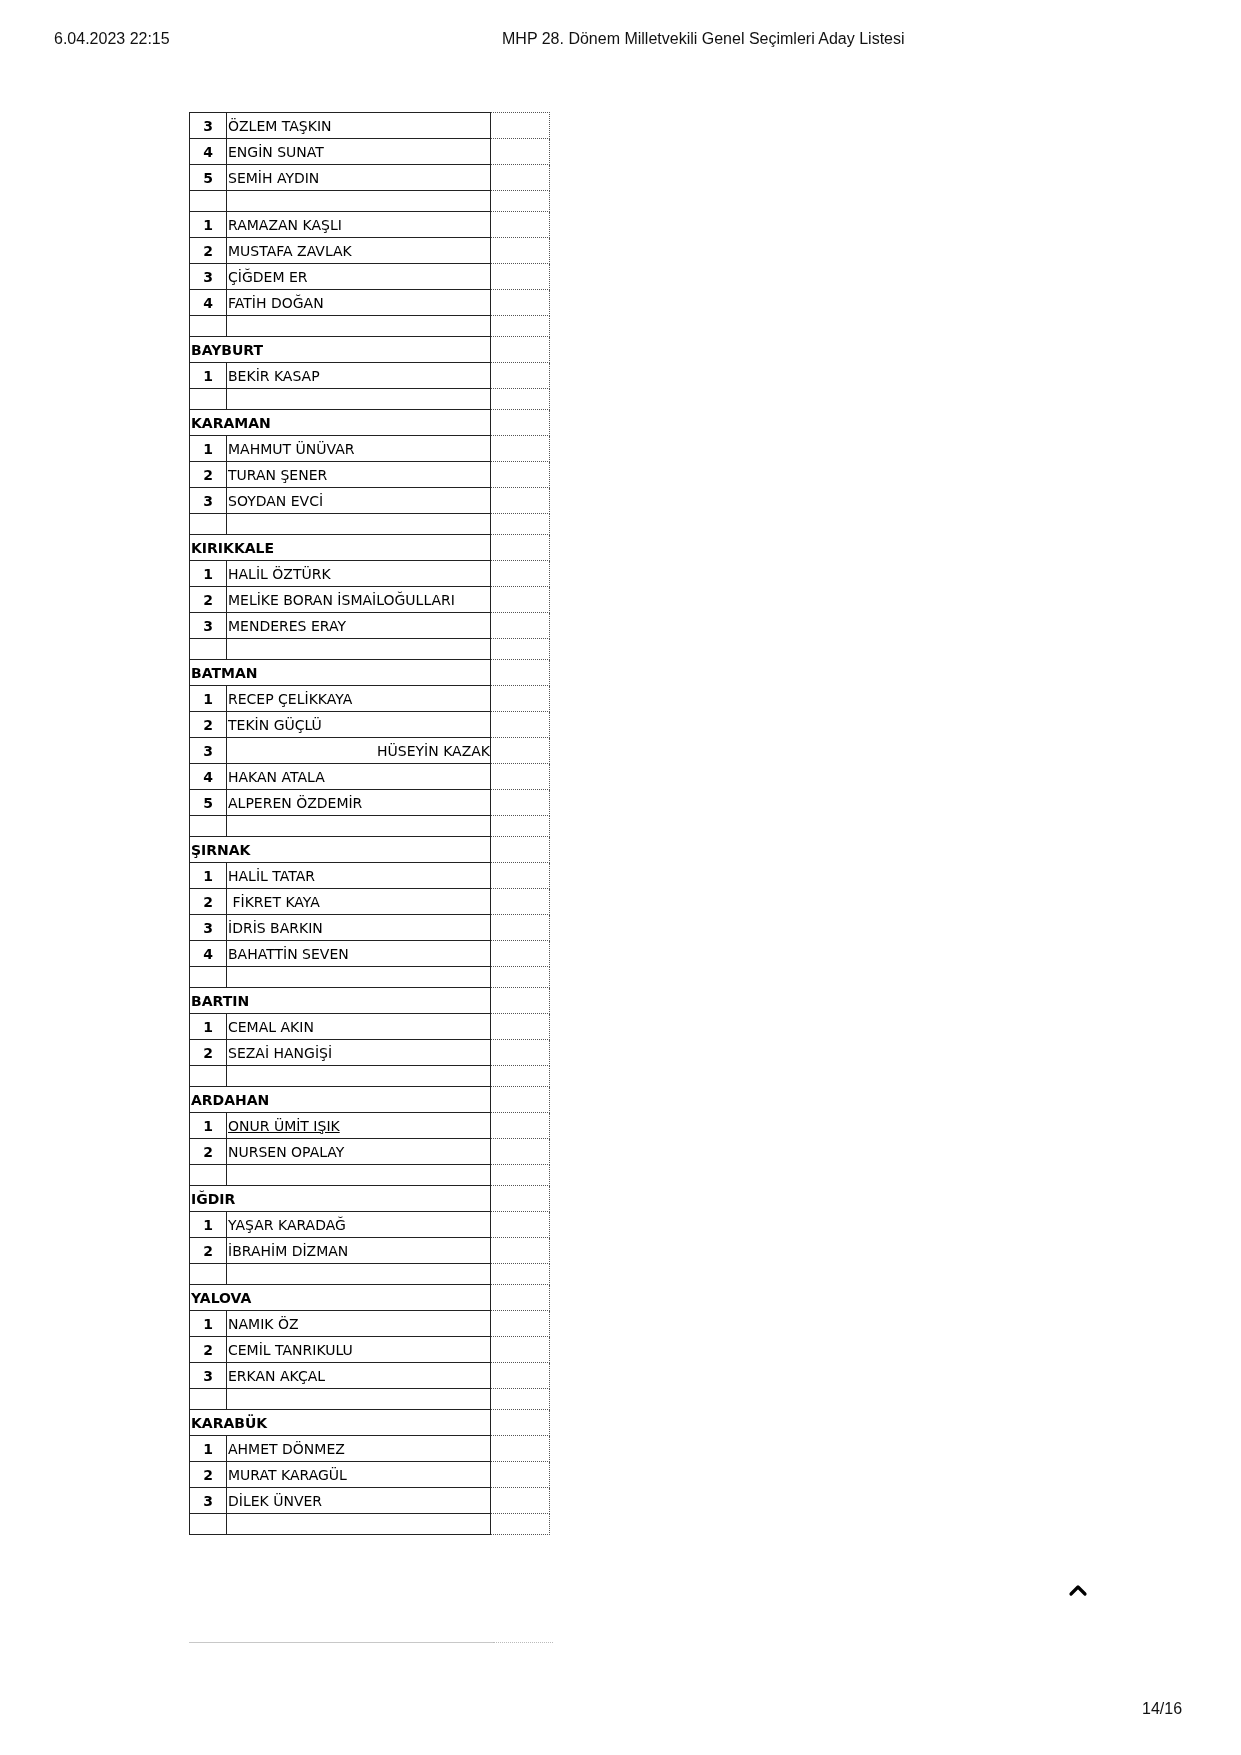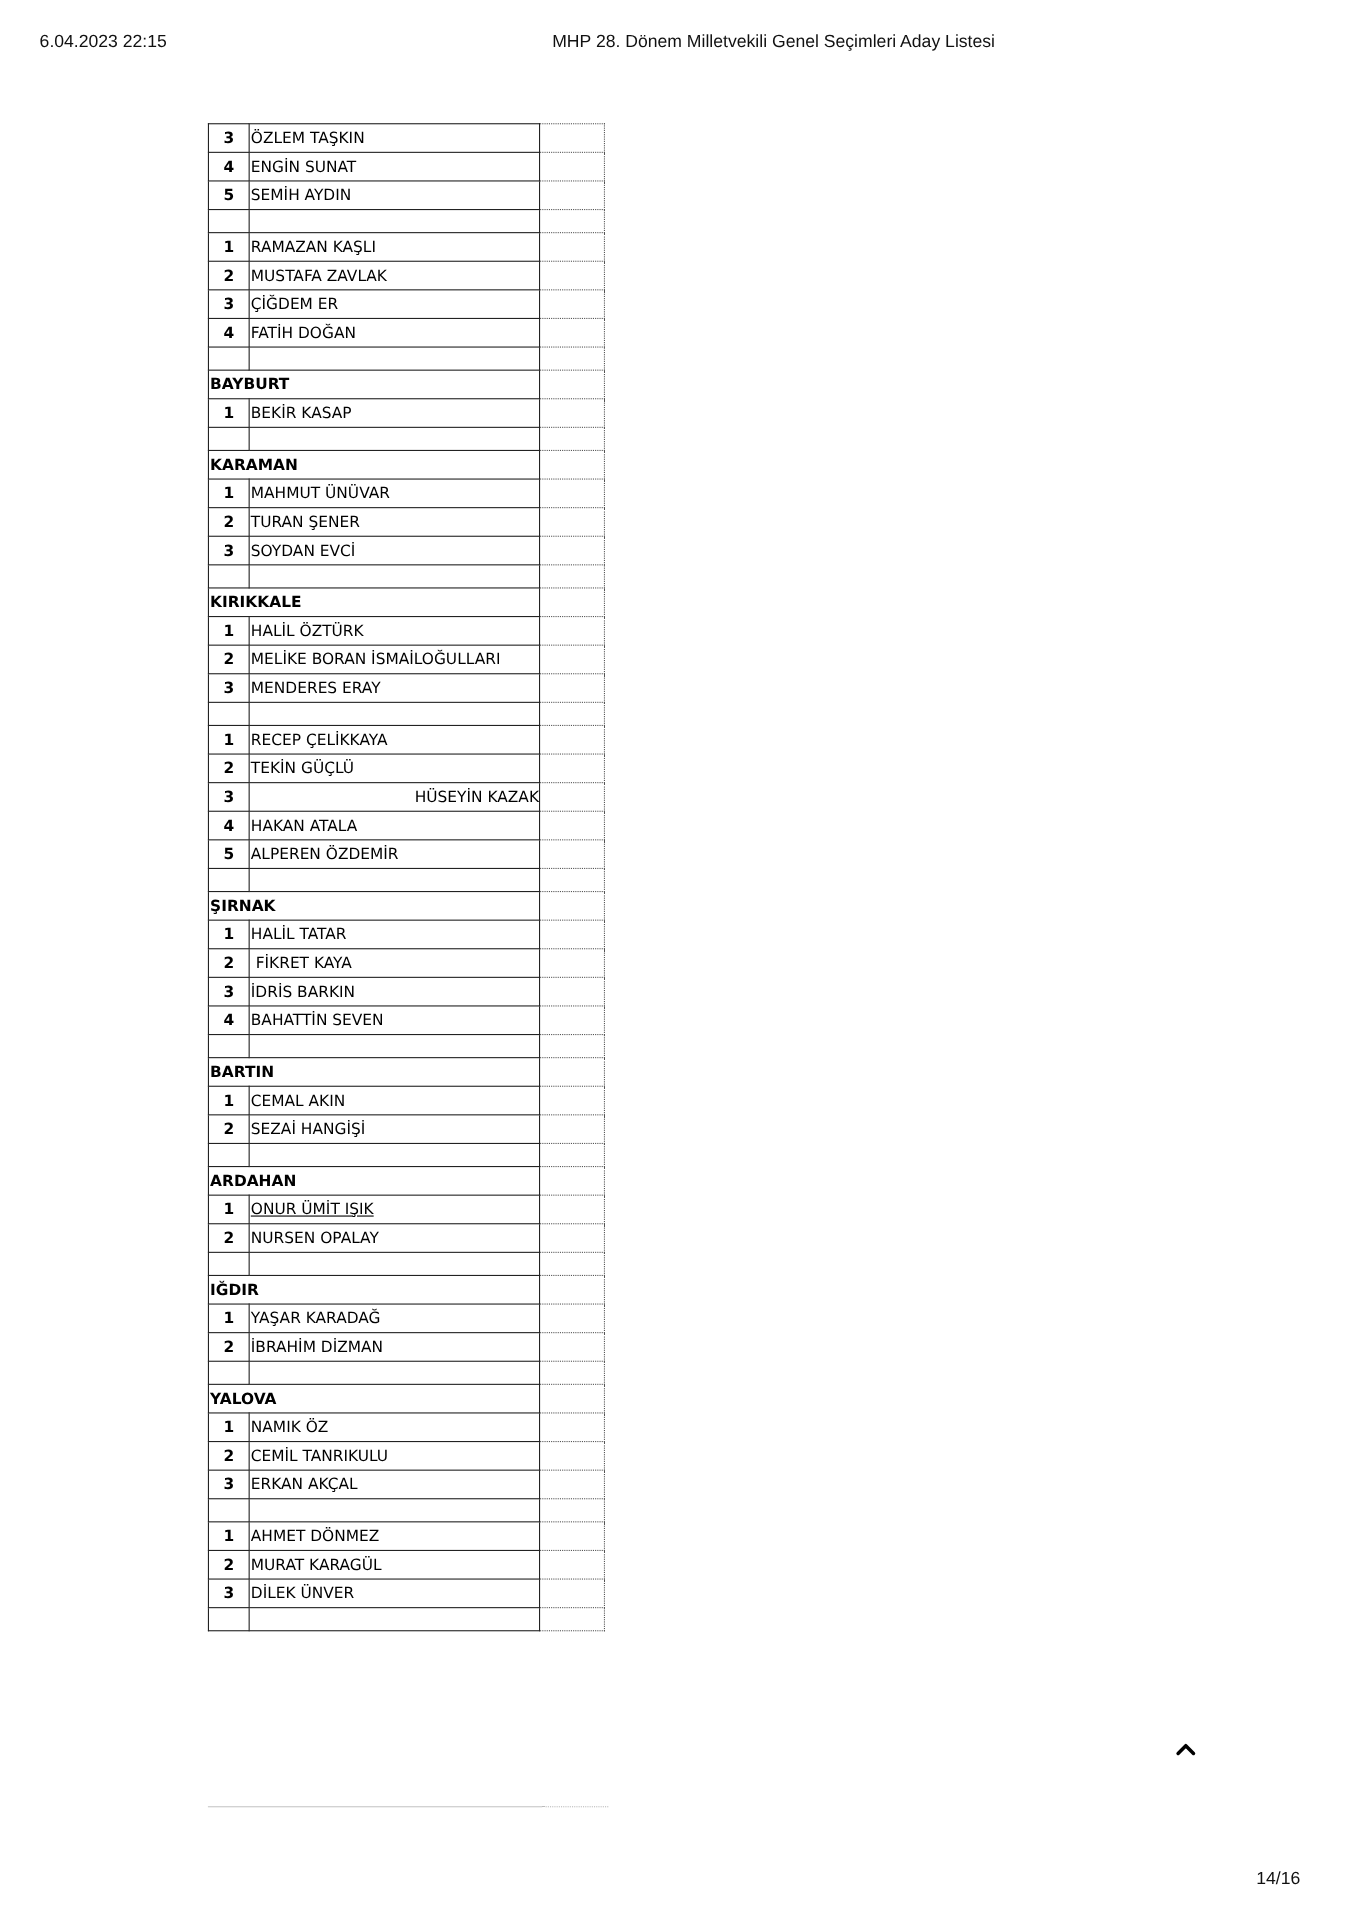--- a/index.html
+++ b/index.html
@@ -6,21 +6,21 @@
     body {
       width: 1241px; height: 1755px; position: relative; overflow: hidden;
       font-family: "Liberation Sans", sans-serif; color: #000;
     }
     .print-header, .print-footer {
       position: absolute; left: 0; width: 1241px; font-size: 16px;
       font-family: "Liberation Sans", sans-serif; color: #111;
     }
     .print-header { top: 30px; height: 22px; }
     .print-footer { top: 1700px; height: 22px; }
-    .hdr-date { position: absolute; left: 36px; top: 0; }
+    .hdr-date { position: absolute; left: 54px; top: 0; }
     .hdr-title { position: absolute; left: 502px; top: 0; }
     .ftr-url { position: absolute; left: 54px; top: 0; }
     .ftr-page { position: absolute; left: 1142px; top: 0; }
 
     .sheet {
       position: absolute; left: 189px; top: 112px;
       border-collapse: collapse; table-layout: fixed;
       font-family: "DejaVu Sans", sans-serif; font-size: 14px;
     }
     .sheet td {
@@ -160,20 +160,24 @@
         <td class="num">3</td>
         <td class="name" style="white-space: pre;">MENDERES ERAY</td>
         <td class="extra"></td>
       </tr>
       <tr class="blank">
         <td class="num"></td>
         <td class="name"></td>
         <td class="extra"></td>
       </tr>
       <tr>
+        <td class="prov" colspan="2">BATMAN</td>
+        <td class="extra"></td>
+      </tr>
+      <tr>
         <td class="num">1</td>
         <td class="name" style="white-space: pre;">RECEP ÇELİKKAYA</td>
         <td class="extra"></td>
       </tr>
       <tr>
         <td class="num">2</td>
         <td class="name" style="white-space: pre;">TEKİN GÜÇLÜ</td>
         <td class="extra"></td>
       </tr>
       <tr>
@@ -297,20 +301,24 @@
         <td class="extra"></td>
       </tr>
       <tr>
         <td class="num">3</td>
         <td class="name" style="white-space: pre;">ERKAN AKÇAL</td>
         <td class="extra"></td>
       </tr>
       <tr class="blank">
         <td class="num"></td>
         <td class="name"></td>
+        <td class="extra"></td>
+      </tr>
+      <tr>
+        <td class="prov" colspan="2">KARABÜK</td>
         <td class="extra"></td>
       </tr>
       <tr>
         <td class="num">1</td>
         <td class="name" style="white-space: pre;">AHMET DÖNMEZ</td>
         <td class="extra"></td>
       </tr>
       <tr>
         <td class="num">2</td>
         <td class="name" style="white-space: pre;">MURAT KARAGÜL</td>

